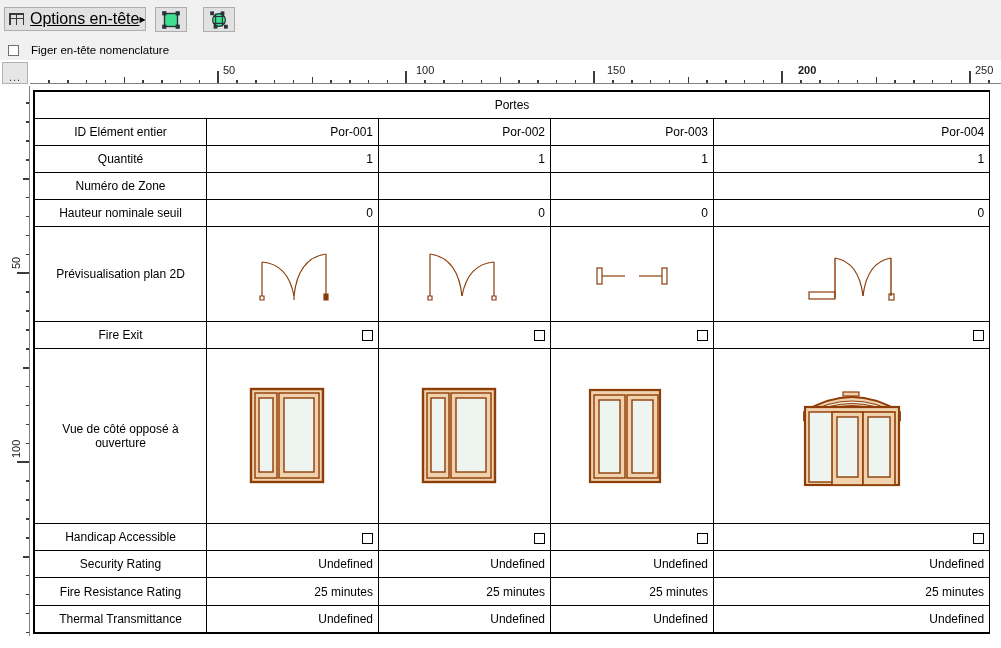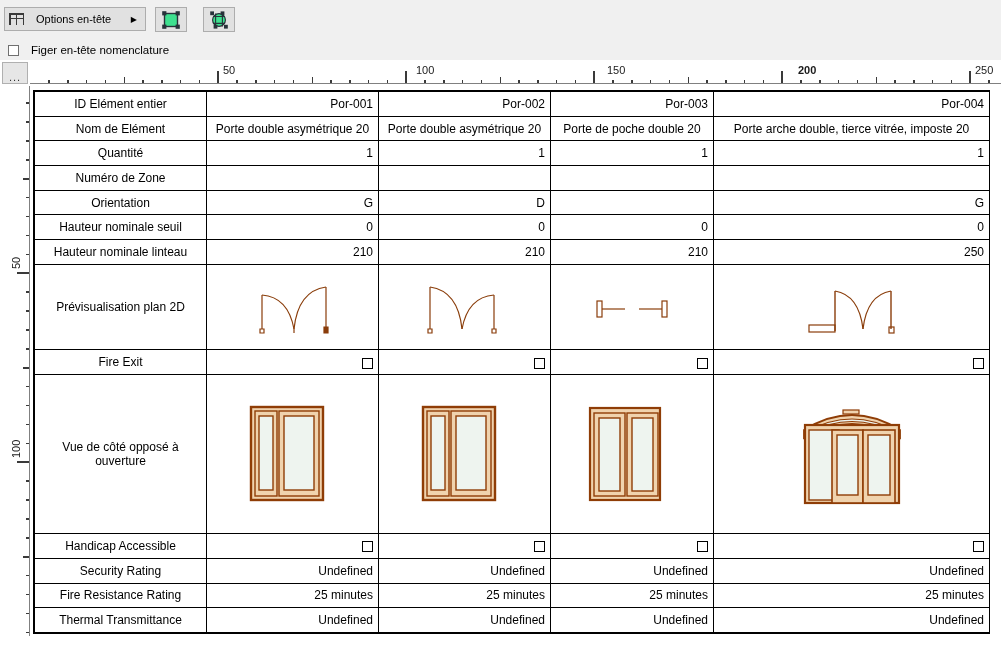--- a/index.html
+++ b/index.html
@@ -20,23 +20,24 @@
   .hdr-opt-btn {
     position: absolute; left: 4px; top: 7px;
     width: 142px; height: 24px;
     background: #e1e1e1;
     border: 1px solid #adadad;
     display: flex; align-items: center;
     padding: 0 4px;
     cursor: pointer;
   }
   .hdr-opt-btn .lbl {
-    font-size: 11px; color: #000;
-    margin-left: 12px; flex: 1;
+    font-size: 16px; color: #000;
+    margin-left: 6px; flex: 1;
     white-space: nowrap;
+    text-decoration: underline;
   }
   .hdr-opt-btn .arrow {
     font-size: 8px; color: #000; margin-right: 4px;
   }
   .tbl-icon { width: 15px; height: 12px; position: relative; flex: 0 0 auto; }
   .tbl-icon i {
     position: absolute; background: #3a3a3a;
   }
 
   .icon-btn {
@@ -303,68 +304,50 @@
 <div id="sheet">
   <table class="sched">
     <colgroup>
       <col class="c0">
         <col class="c1">
         <col class="c2">
         <col class="c3">
         <col class="c4">
     </colgroup>
     <tbody id="sched-body">
+        <tr>
+          <td class="title-cell" colspan="5" style="height: 22px;">Portes</td>
+        </tr>
         <tr style="height: 22.5px;">
           <td class="rowlbl">ID Elément entier</td>
           <td class="val">Por-001</td>
           <td class="val">Por-002</td>
           <td class="val">Por-003</td>
           <td class="val">Por-004</td>
         </tr>
         <tr style="height: 22.5px;">
-          <td class="rowlbl">Nom de Elément</td>
-          <td class="nmval">Porte double asymétrique 20</td>
-          <td class="nmval">Porte double asymétrique 20</td>
-          <td class="nmval">Porte de poche double 20</td>
-          <td class="nmval">Porte arche double, tierce vitrée, imposte 20</td>
-        </tr>
-        <tr style="height: 22.5px;">
           <td class="rowlbl">Quantité</td>
           <td class="val">1</td>
           <td class="val">1</td>
           <td class="val">1</td>
           <td class="val">1</td>
         </tr>
         <tr style="height: 22.5px;">
           <td class="rowlbl">Numéro de Zone</td>
           <td class="val"></td>
           <td class="val"></td>
           <td class="val"></td>
           <td class="val"></td>
         </tr>
         <tr style="height: 22.5px;">
-          <td class="rowlbl">Orientation</td>
-          <td class="val">G</td>
-          <td class="val">D</td>
-          <td class="val"></td>
-          <td class="val">G</td>
-        </tr>
-        <tr style="height: 22.5px;">
           <td class="rowlbl">Hauteur nominale seuil</td>
           <td class="val">0</td>
           <td class="val">0</td>
           <td class="val">0</td>
           <td class="val">0</td>
-        </tr>
-        <tr style="height: 22.5px;">
-          <td class="rowlbl">Hauteur nominale linteau</td>
-          <td class="val">210</td>
-          <td class="val">210</td>
-          <td class="val">210</td>
-          <td class="val">250</td>
         </tr>
         <tr style="height: 78px;">
           <td class="rowlbl" style="white-space: normal;">Prévisualisation plan 2D</td>
           <td class="gfx">
             <svg width="130" height="56" viewBox="0 0 130 56" class="sym">
               <path d="M34 16 L34 50 M34 50 L32 50 L32 54 L36 54 L36 50 Z" fill="none" stroke="#8a3d0a" stroke-width="1.2"></path>
               <path d="M34 16 Q60 18 66 50" fill="none" stroke="#8a3d0a" stroke-width="1.2"></path>
               <path d="M66 50 L66 54" stroke="#8a3d0a" stroke-width="1.2"></path>
               <path d="M98 8 L98 50 M96 48 L100 48 L100 54 L96 54 Z" fill="#8a3d0a" stroke="#8a3d0a" stroke-width="1.2"></path>
               <path d="M98 8 Q70 12 66 50" fill="none" stroke="#8a3d0a" stroke-width="1.2"></path>

